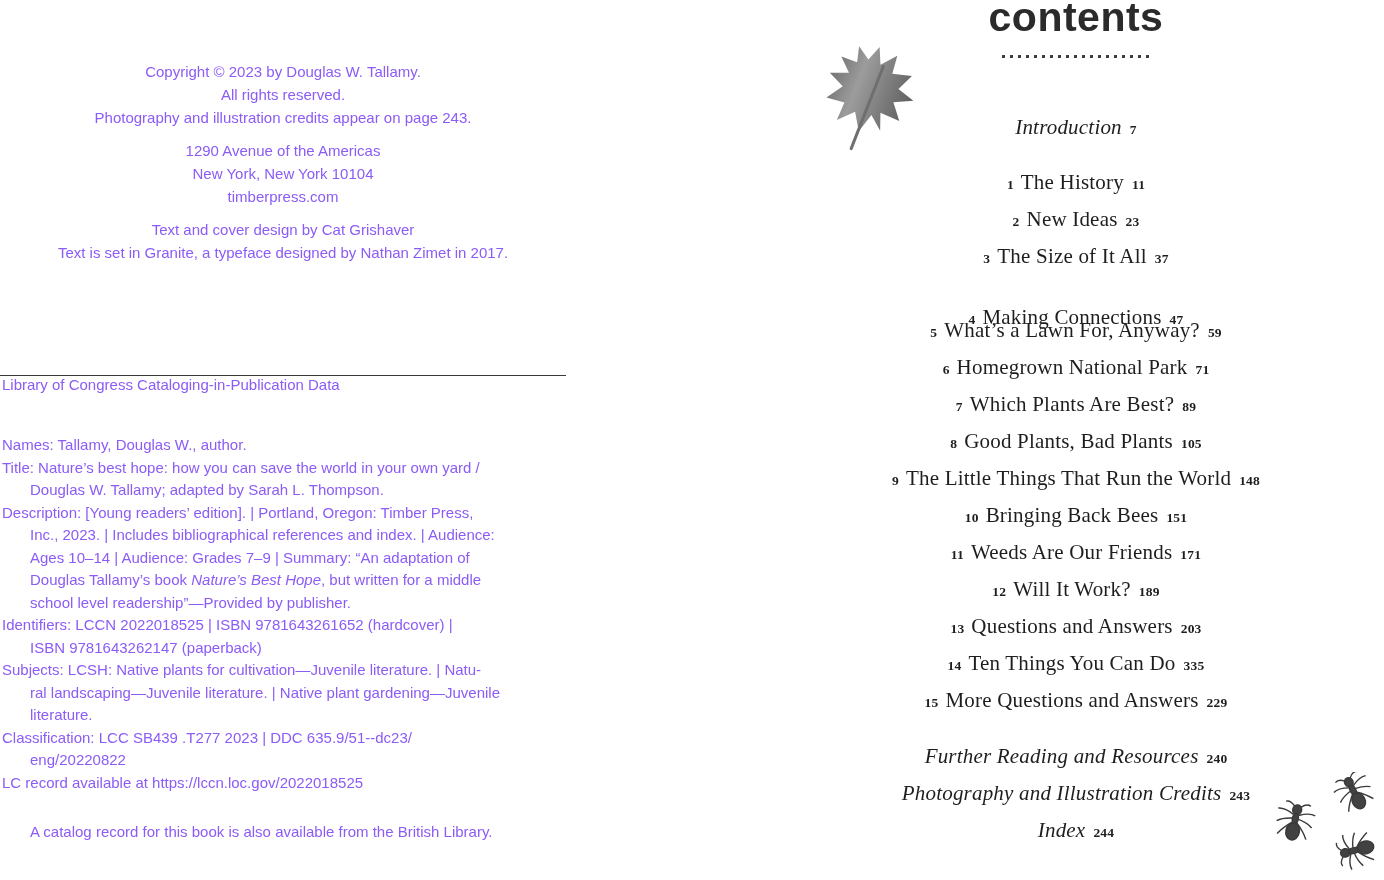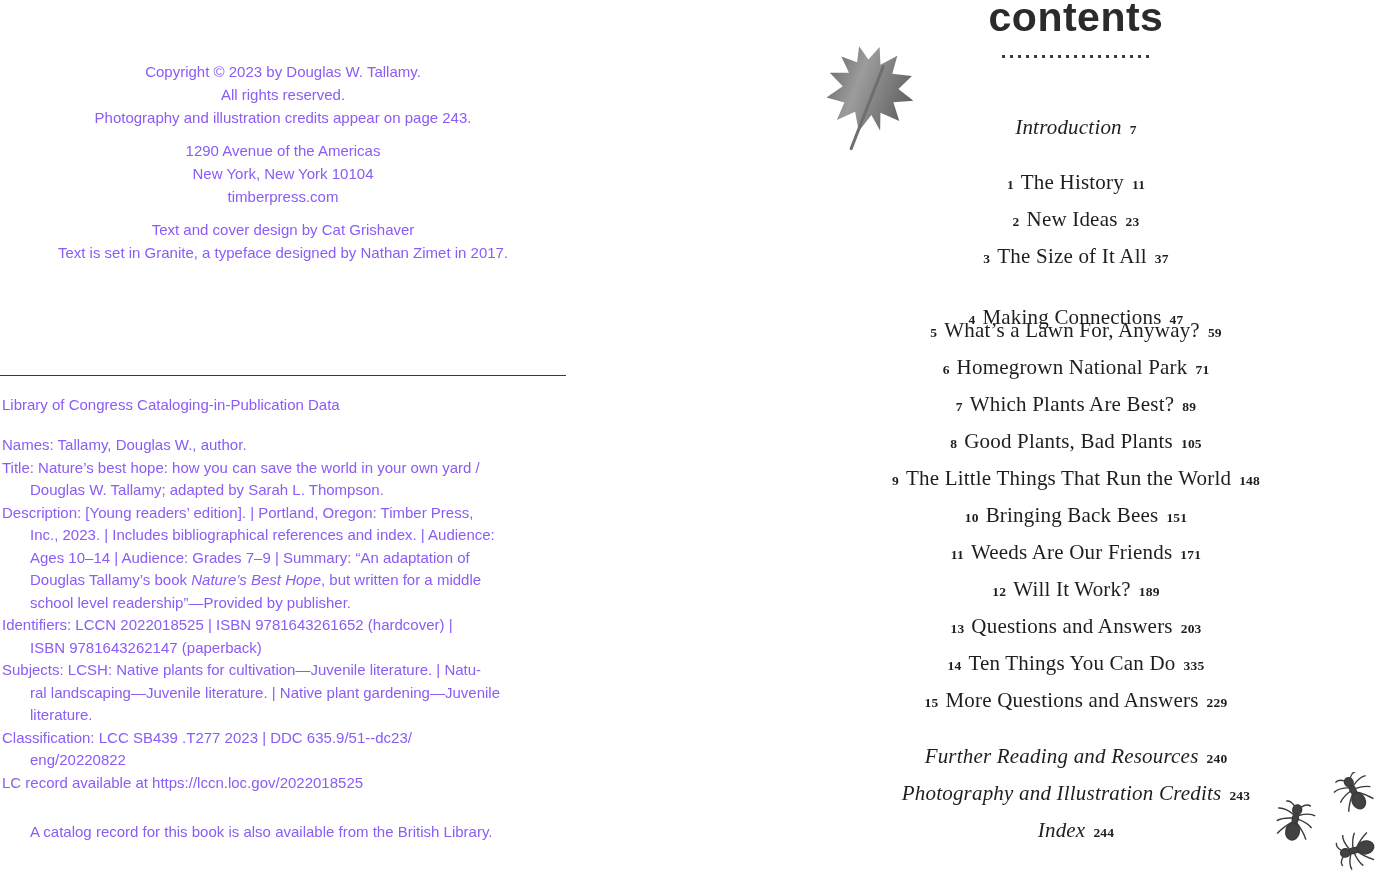--- a/index.html
+++ b/index.html
@@ -7,21 +7,21 @@
               font-family:"Liberation Sans", sans-serif; }
 
   .spread { position:relative; width:1384px; height:880px; background:#fff; }
 
   
   .page-left { position:absolute; left:0; top:0; width:600px; height:880px; color:#8b5cf6; }
   .copyright-block { position:absolute; top:60px; left:0; width:566px; text-align:center;
                      font-size:15px; line-height:23px; }
   .copyright-block .para { margin-bottom:10px; }
   .rule { position:absolute; top:375px; left:0; width:566px; border-top:1.5px solid #3a3a3a; }
-  .loc-heading { position:absolute; top:396px; left:2px; font-size:15px; }
+  .loc-heading { position:absolute; top:376px; left:2px; font-size:15px; }
   .catalog { position:absolute; top:434px; left:2px; width:566px; font-size:15px; line-height:22.5px; }
   .catalog-line.indent { padding-left:28px; }
   .catalog .italic { font-style:italic; }
   .bl-note { position:absolute; top:823px; left:30px; font-size:15px; }
 
   
   .page-right { position:absolute; left:780px; top:0; width:604px; height:680px; color:#1e1e1e; }
   .contents-title { position:absolute; top:-6px; left:0; width:592px; text-align:center;
                     font-size:41px; font-weight:bold; letter-spacing:0.5px; color:#2b2b2b;
                     font-family:"Liberation Sans", sans-serif; }

